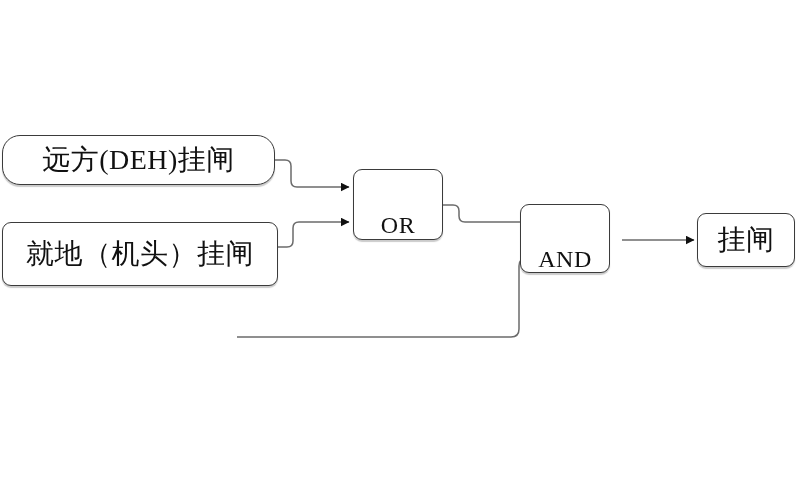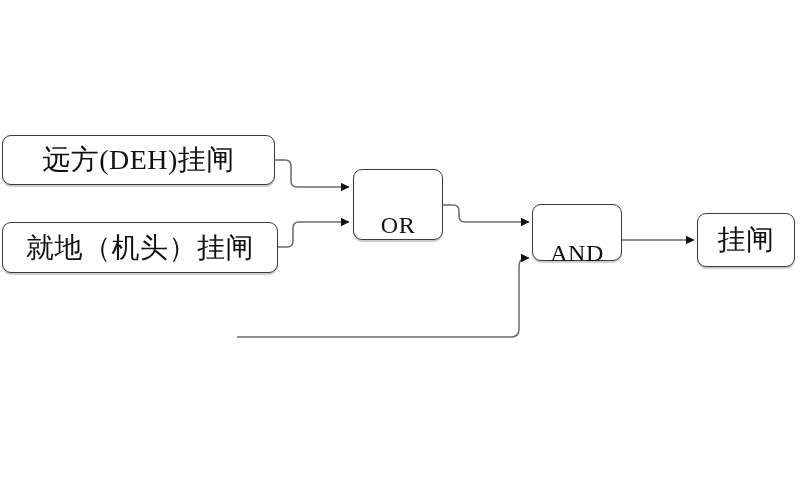--- a/index.html
+++ b/index.html
@@ -43,25 +43,25 @@
   .node .label {
     font-size: 28px;
     line-height: 1;
     letter-spacing: 0.5px;
   }
   .gate .label {
     font-size: 24px;
     letter-spacing: 0.5px;
     margin-top: 41px;
   }
-  .node-remote  { left: 2px;   top: 135px; width: 273px; height: 50px; }
-  .node-local   { left: 2px;   top: 222px; width: 276px; height: 51px; justify-content: center; }
+  .node-remote  { left: 2px;   top: 135px; width: 273px; height: 50px; border-radius: 18px; }
+  .node-local   { left: 2px;   top: 222px; width: 276px; height: 64px; justify-content: center; }
   .node-ets     { left: 2px;   top: 313px; width: 235px; height: 50px; }
   .node-or      { left: 353px; top: 169px; width: 90px;  height: 71px; }
-  .node-and     { left: 532px; top: 204px; width: 90px;  height: 57px; }
+  .node-and     { left: 520px; top: 204px; width: 90px;  height: 69px; }
   .node-output  { left: 697px; top: 213px; width: 98px;  height: 54px; text-align: right; }
 </style>
 </head>
 <body>
 
 <div class="stage">
 
   <svg class="connector-layer" viewBox="0 0 800 500" xmlns="http://www.w3.org/2000/svg">
     <defs>
       <marker id="arrow" markerWidth="10" markerHeight="10" refX="8.5" refY="4.5" orient="auto" markerUnits="userSpaceOnUse">

